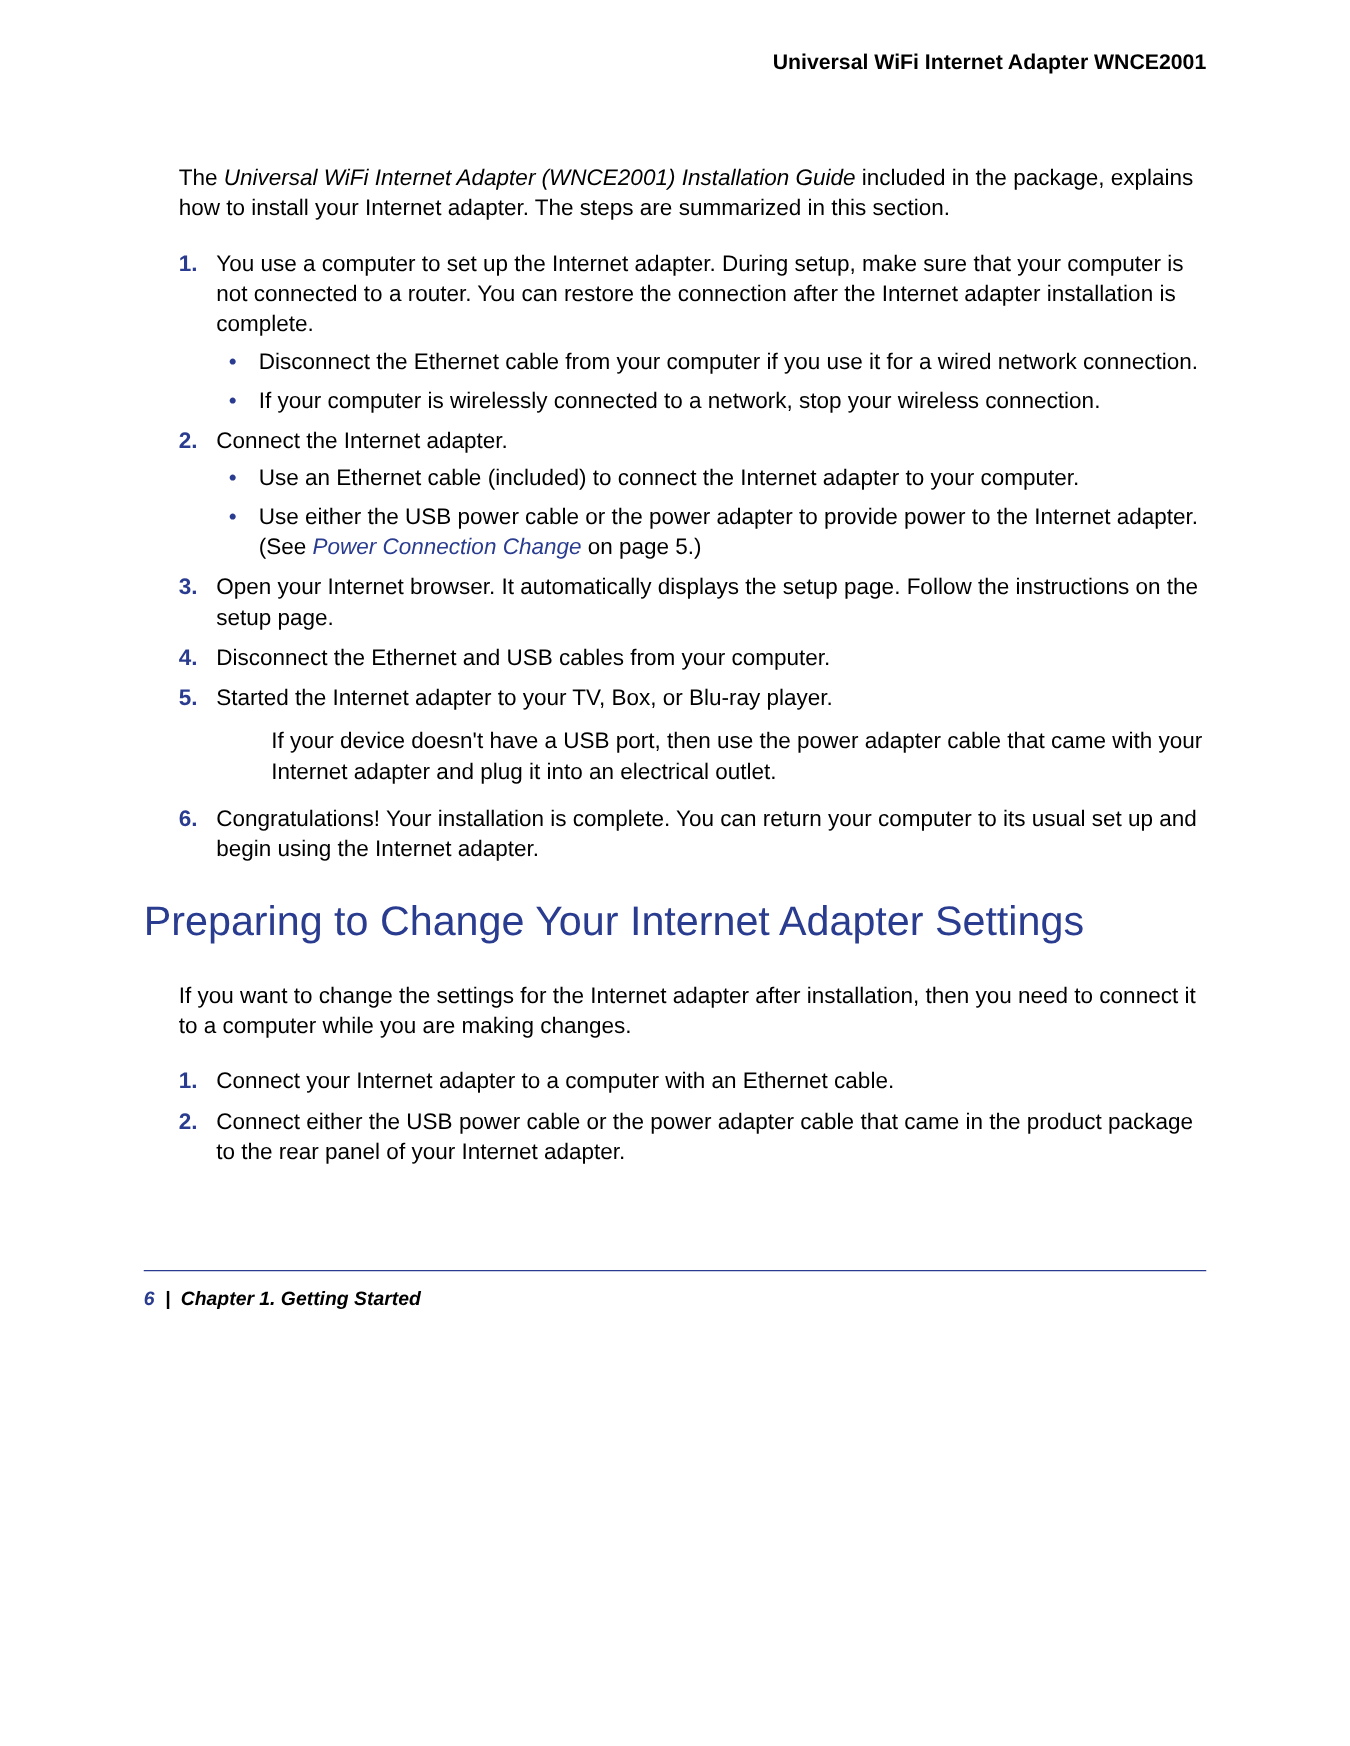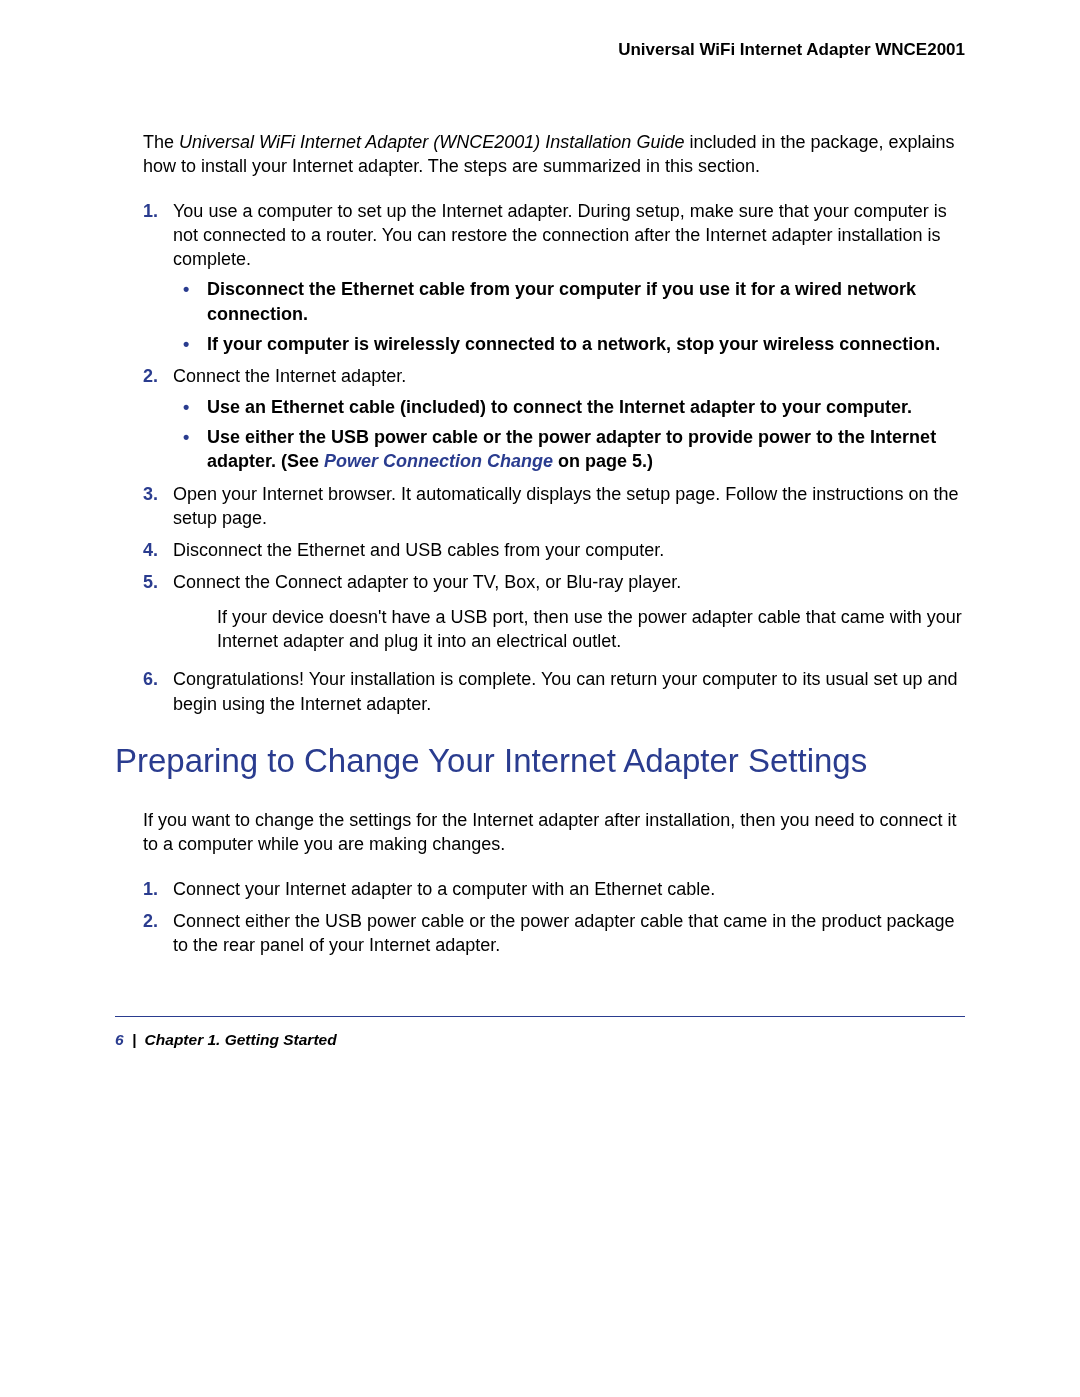--- a/index.html
+++ b/index.html
@@ -53,21 +53,20 @@
     position: absolute;
     left: 0;
     top: 0;
     font-weight: bold;
     color: #2a3c8f;
   }
   ul.sub {
     list-style: none;
     padding: 0;
     margin: 6px 0 0 0;
-    font-weight: bold;
   }
   ul.sub > li {
     position: relative;
     padding-left: 34px;
     margin-bottom: 6px;
   }
   ul.sub > li::before {
     content: "•";
     position: absolute;
     left: 10px;
@@ -142,21 +141,21 @@
       <li>
         <span class="num">3.</span>
         <span>Open your Internet browser. It automatically displays the setup page. Follow the instructions on the setup page.</span>
       </li>
       <li>
         <span class="num">4.</span>
         <span>Disconnect the Ethernet and USB cables from your computer.</span>
       </li>
       <li>
         <span class="num">5.</span>
-        <span>Connect the Connect adapter to your TV, Box, or Blu-ray player.</span>
+        <span>Started the Internet adapter to your TV, Box, or Blu-ray player.</span>
         <div class="para-after">If your device doesn't have a USB port, then use the power adapter cable that came with your Internet adapter and plug it into an electrical outlet.</div>
       </li>
       <li style="margin-top:14px;">
         <span class="num">6.</span>
         <span>Congratulations! Your installation is complete. You can return your computer to its usual set up and begin using the Internet adapter.</span>
       </li>
     </ol>
   </div>
 
   <h1 class="section">Preparing to Change Your Internet Adapter Settings</h1>

